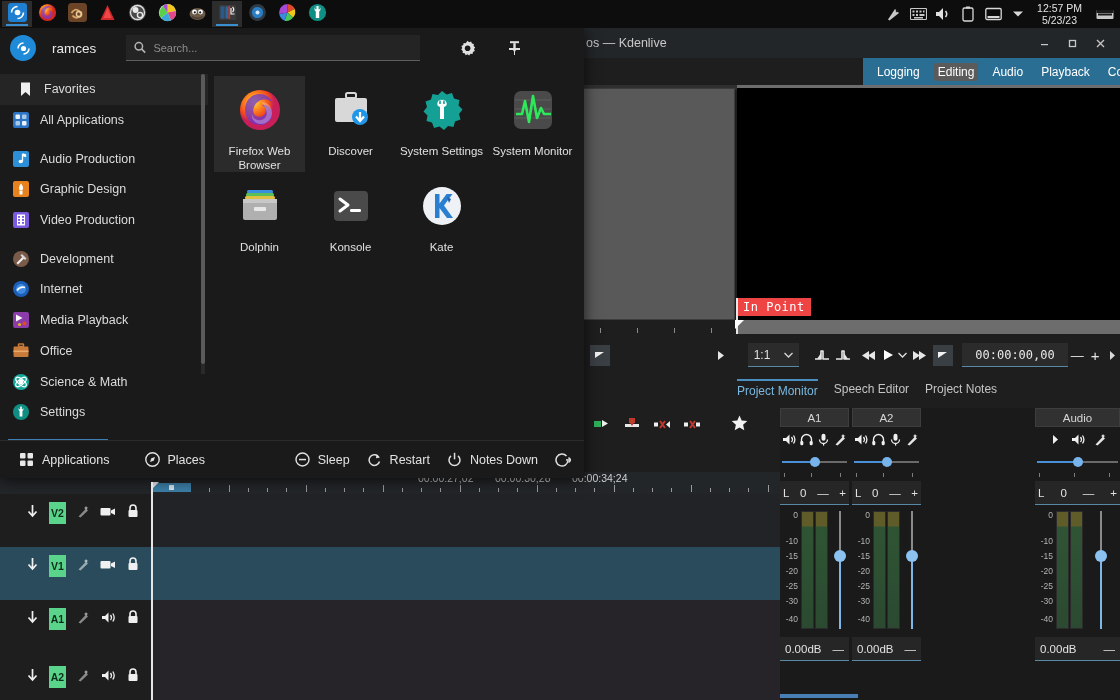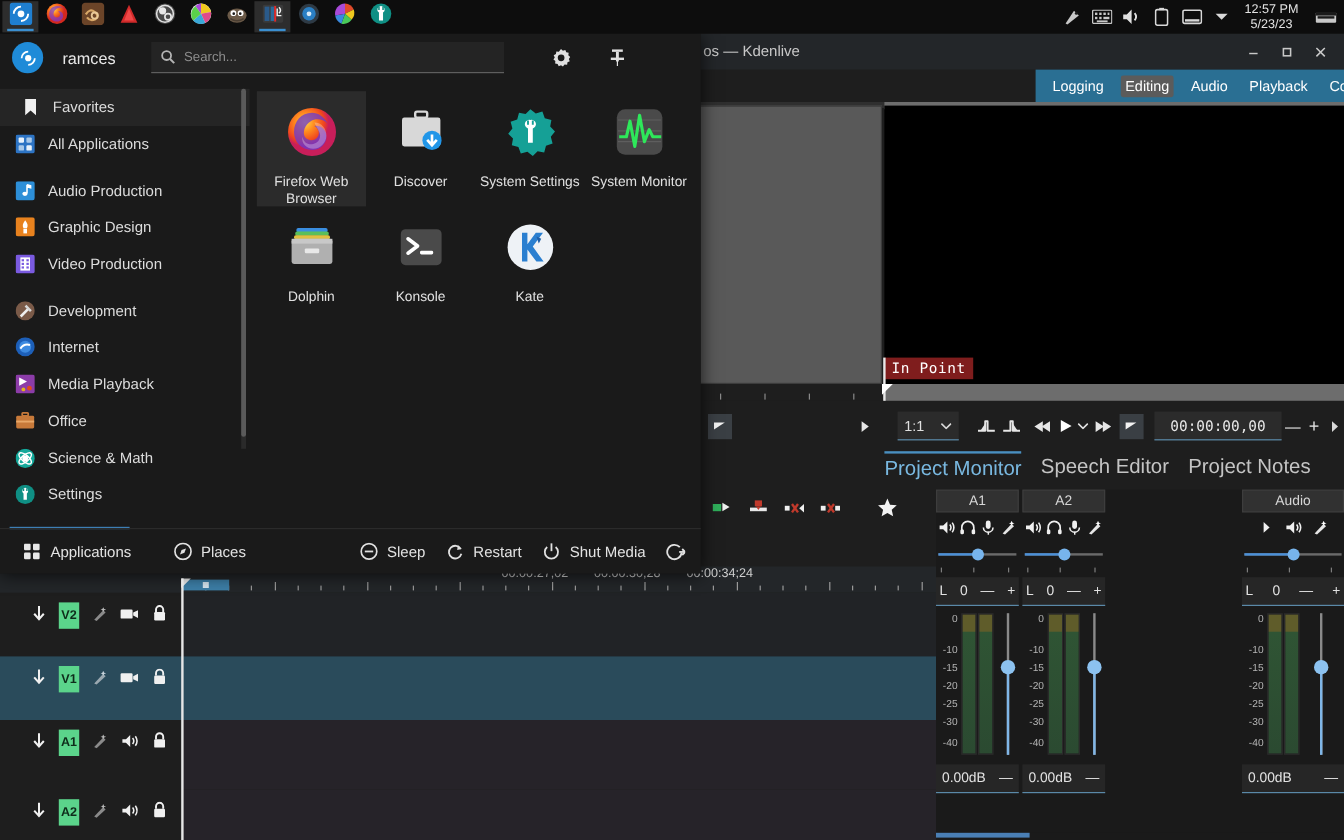--- a/index.html
+++ b/index.html
@@ -45,21 +45,21 @@
   
   .kd-monitor {
     position: absolute; left: 737px; top: 88px; width: 383px; height: 233px;
     background: #000; 
   }
   .kd-monitor-topbar {
     position: absolute; left: 737px; top: 85px; width: 383px; height: 6px; background: #6d6d6d;
   }
   .kd-inpoint {
     position: absolute; left: 737px; top: 298px;
-    background: #7f1d1d; color: #ffffff;
+    background: #ef4444; color: #ffffff;
     font-family: "DejaVu Sans Mono", monospace; font-size: 12px;
     padding: 2px 6px; letter-spacing: .5px;
   }
   .kd-monitor-ruler {
     position: absolute; left: 737px; top: 320px; width: 383px; height: 14px;
     background: #6d6d6d;
   }
   .kd-monitor-scrub {
     position: absolute; left: 583px; top: 320px; width: 154px; height: 14px;
     background: #1e1e1e;
@@ -100,21 +100,21 @@
     width: 120px; height: 24px; background: #2b2b2b; border-bottom: 1px solid #5a89a8;
     display: flex; align-items: center; justify-content: center;
     font-family: "DejaVu Sans Mono", monospace; font-size: 12px; color: #e8e8e8;
   }
 
   
   .kd-montabs {
     position: absolute; left: 737px; top: 379px; width: 383px; height: 22px;
     display: flex; align-items: center; gap: 16px;
   }
-  .montab { font-size: 17px; color: #c4c4c4; padding-bottom: 3px; }
+  .montab { font-size: 12px; color: #c4c4c4; padding-bottom: 3px; }
   .montab.active { color: #79b8e0; border-top: 2px solid #4a8fc0; padding-top: 3px; }
 
   
   .kd-tltoolbar {
     position: absolute; left: 583px; top: 410px; width: 200px; height: 30px;
     display: flex; align-items: center; gap: 12px; padding-left: 10px;
   }
 
   
   .mixer {
@@ -1162,21 +1162,21 @@
           </span>
         <span>Restart</span>
       </div>
       <div class="lx-bbtn">
         <span class="lx-ico">
             <svg width="15" height="15" viewBox="0 0 15 15">
               <path d="M4 3.8 A5.5 5.5 0 1 0 11 3.8" stroke="#e0e0e0" stroke-width="1.5" fill="none"></path>
               <rect x="6.8" y="0.8" width="1.5" height="6.5" fill="#e0e0e0"></rect>
             </svg>
           </span>
-        <span>Shut Media</span>
+        <span>Notes Down</span>
       </div>
       <div class="lx-bbtn" style="padding-right:2px">
         <span class="lx-ico">
             <svg width="16" height="16" viewBox="0 0 16 16">
               <path d="M11.5 4 A6 6 0 1 0 13 8.5" stroke="#e0e0e0" stroke-width="1.5" fill="none"></path>
               <rect x="11" y="7.2" width="5" height="1.5" fill="#e0e0e0"></rect>
               <path d="M13.5 5.5 L16 8 L13.5 10.5" stroke="#e0e0e0" stroke-width="1.5" fill="none"></path>
             </svg>
           </span>
       </div>

